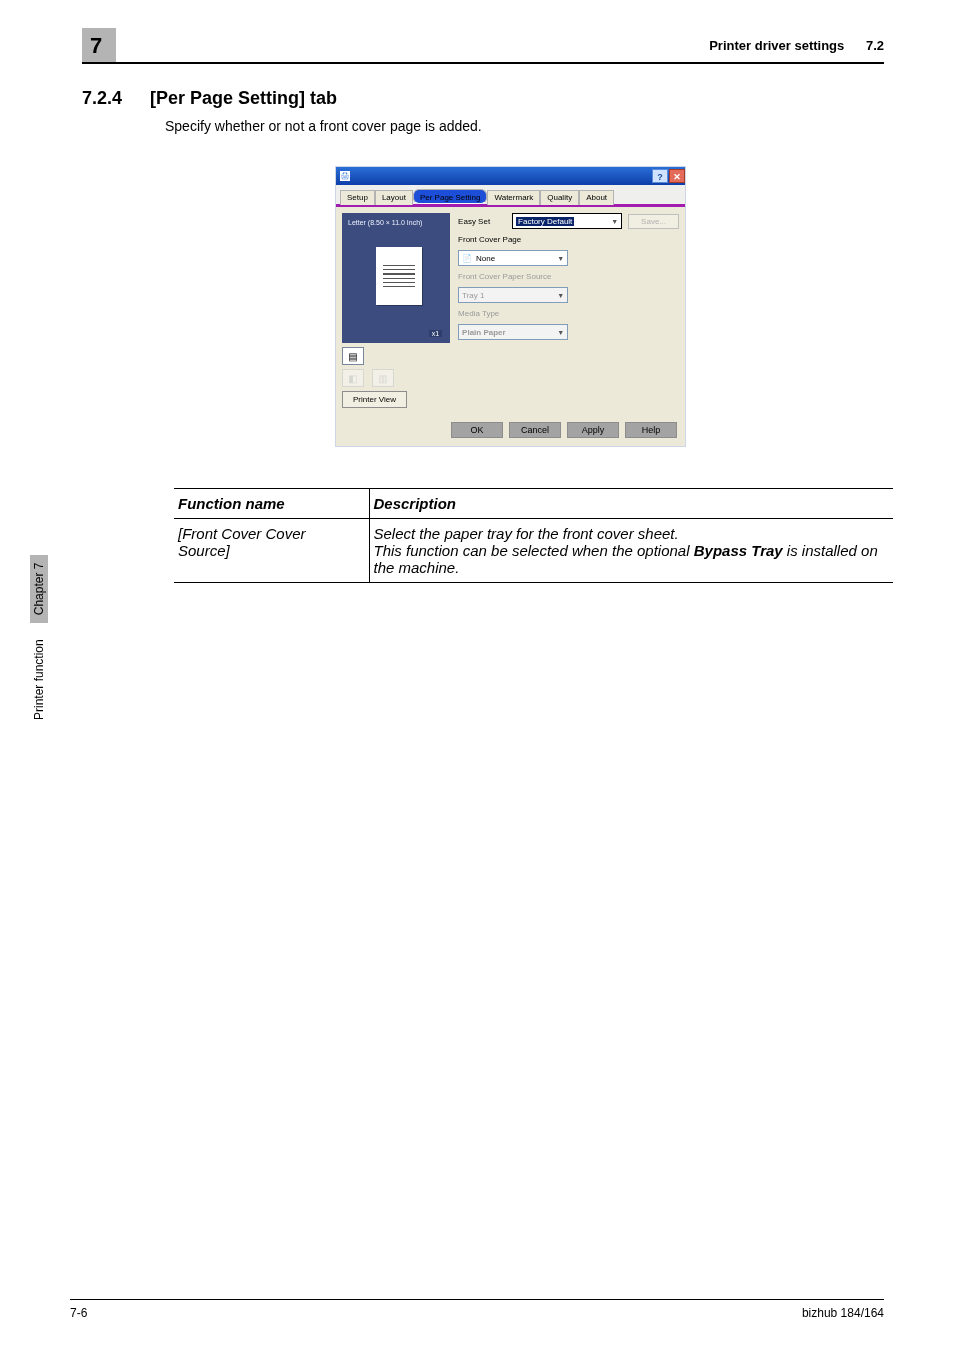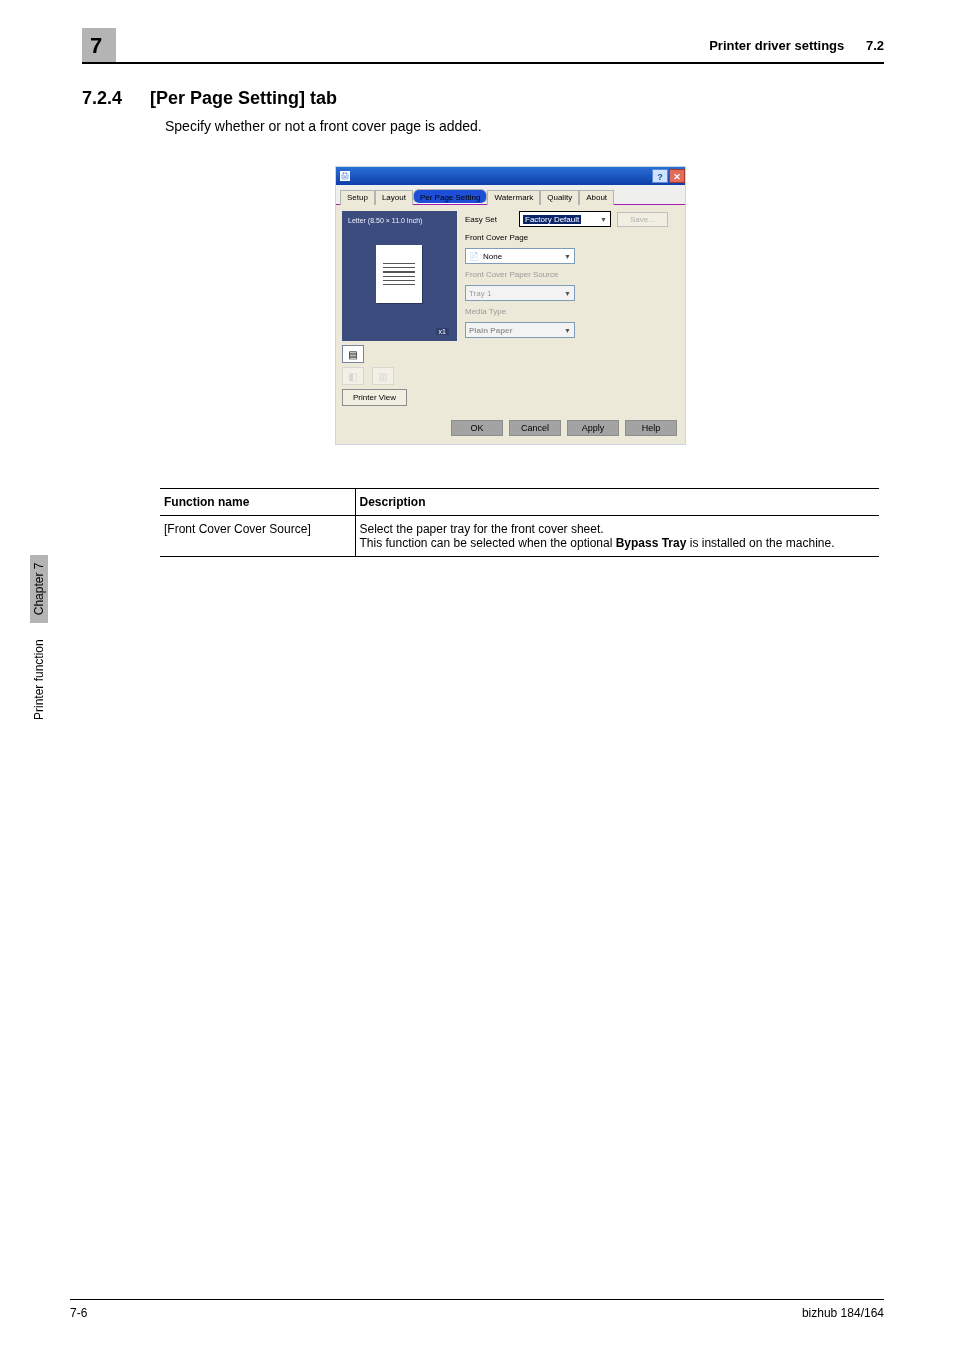--- a/index.html
+++ b/index.html
@@ -19,21 +19,21 @@
 
   
   .dialog { position: absolute; top: 166px; left: 335px; width: 351px; border: 1px solid #cdd6e6; background: #efefee; font-size: 8px; }
   .titlebar { height: 18px; background: linear-gradient(#2a6fd6,#0e3ea9); display:flex; justify-content:space-between; align-items:center; padding:0 0 0 4px; }
   .tb-icon { width:10px; height:10px; background:#fff; font-size:7px; color:#2a6fd6; text-align:center; line-height:10px; }
   .tb-right { display:flex; gap:1px; }
   .tb-btn { width:16px; height:14px; font-size:9px; line-height:14px; text-align:center; font-weight:bold; }
   .tb-help { background:#cfe2ff; color:#174a9e; border:1px solid #5a8bd8;}
   .tb-close { background:#e46a5a; color:#fff; border:1px solid #a43a2a;}
 
-  .tabs { display:flex; padding: 4px 4px 0 4px; border-bottom:1px solid #a21caf; font-size:8px; gap:0;}
+  .tabs { display:flex; padding: 4px 4px 0 4px; border-bottom:3px solid #a21caf; font-size:8px; gap:0;}
   .tab { padding:2px 6px 1px 6px; border:1px solid #b3b3b3; border-bottom:none; background:#ece9d8; position:relative; top:1px;}
   .tab.active { background:#1d4ed8; font-weight:normal; top:0; padding-top:3px; border-bottom:1px solid #fcfcfa;border-radius:6px;}
   .dlg-body { background:#ece9d8; padding:6px; display:flex; gap:8px; }
 
   .left-pane { width:115px; display:flex; flex-direction:column; gap:4px; }
   .preview-box { background:#3c4c7e; color:#edf2ff; padding:6px 6px 4px 6px; position:relative; height:130px; }
   .preview-label { font-size:7px; }
   .paper { position:absolute; top:34px; left:34px; width:46px; height:58px; background:#fff; box-shadow:1px 1px 0 #2a355a; display:flex; flex-direction:column; justify-content:center; gap:3px; padding:8px 7px;}
   .paper .line { height:1.2px; background:#555; }
   .x1 { position:absolute; bottom:6px; right:8px; color:#fff; background:#2f3e6c; font-size:7px; padding:0 3px;}
@@ -49,21 +49,21 @@
   .select.highlight { border:1px solid #000; }
   .select.highlight .stxt { background:#0a246a; color:#fff; padding:0 2px;}
   .select.disabled { color:#9a9a9a; background:#f3f3f3;}
   .lbl-disabled { color:#9a9a9a; }
   .savebtn { border:1px solid #bfbfbf; color:#b0b0b0; padding:2px 12px; background:#f1efe2; font-size:8px;}
 
   .dlg-footer { background:#ece9d8; padding:8px; display:flex; justify-content:flex-end; gap:6px; }
   .fbtn { border:1px solid #8d8d8d; padding:2px 0; width:52px; text-align:center; font-size:9px; background:#a3a3a3;}
 
   
-  .ftable { position: absolute; top: 488px; left: 160px; width: 719px; font-size: 12px; border-collapse: collapse; }
+  .ftable { position: absolute; top: 488px; left: 174px; width: 719px; font-size: 15px; border-collapse: collapse; font-style: italic; }
   .ftable th, .ftable td { text-align:left; vertical-align:top; border-top:1px solid #000; border-bottom:1px solid #000; padding:6px 8px 6px 4px; }
   .ftable th { font-weight:bold; }
   .ftable td.c1 { width:195px; }
   .ftable .divider { border-left:1px solid #000; }
 
   
   .side { position:absolute; left:30px; top:720px; transform: rotate(-90deg); transform-origin:left top; font-size:12px; display:flex; gap:16px; align-items:center;}
   .side .chap { background:#b4b4b4; padding:2px 8px; }
 
   
@@ -124,21 +124,21 @@
         </div>
         <div class="icon-row">
           <div class="ic faded">◧</div>
           <div class="ic faded">▥</div>
         </div>
         <div class="pv-btn">Printer View</div>
       </div>
       <div class="right-pane">
         <div class="row">
           <span style="color:#000;width:48px;">Easy Set</span>
-          <div class="select highlight" style="width:92px;text-align:right;">
+          <div class="select highlight" style="width:110px;text-align:right;">
             <span class="stxt">Factory Default</span>
             <span class="caret">▼</span>
           </div>
           <span class="savebtn">Save...</span>
         </div>
 
         <div style="color:#000;">Front Cover Page</div>
         <div class="select" style="width:110px;">
           <span style="display:flex;align-items:center;gap:4px;">
               <span>📄</span>

